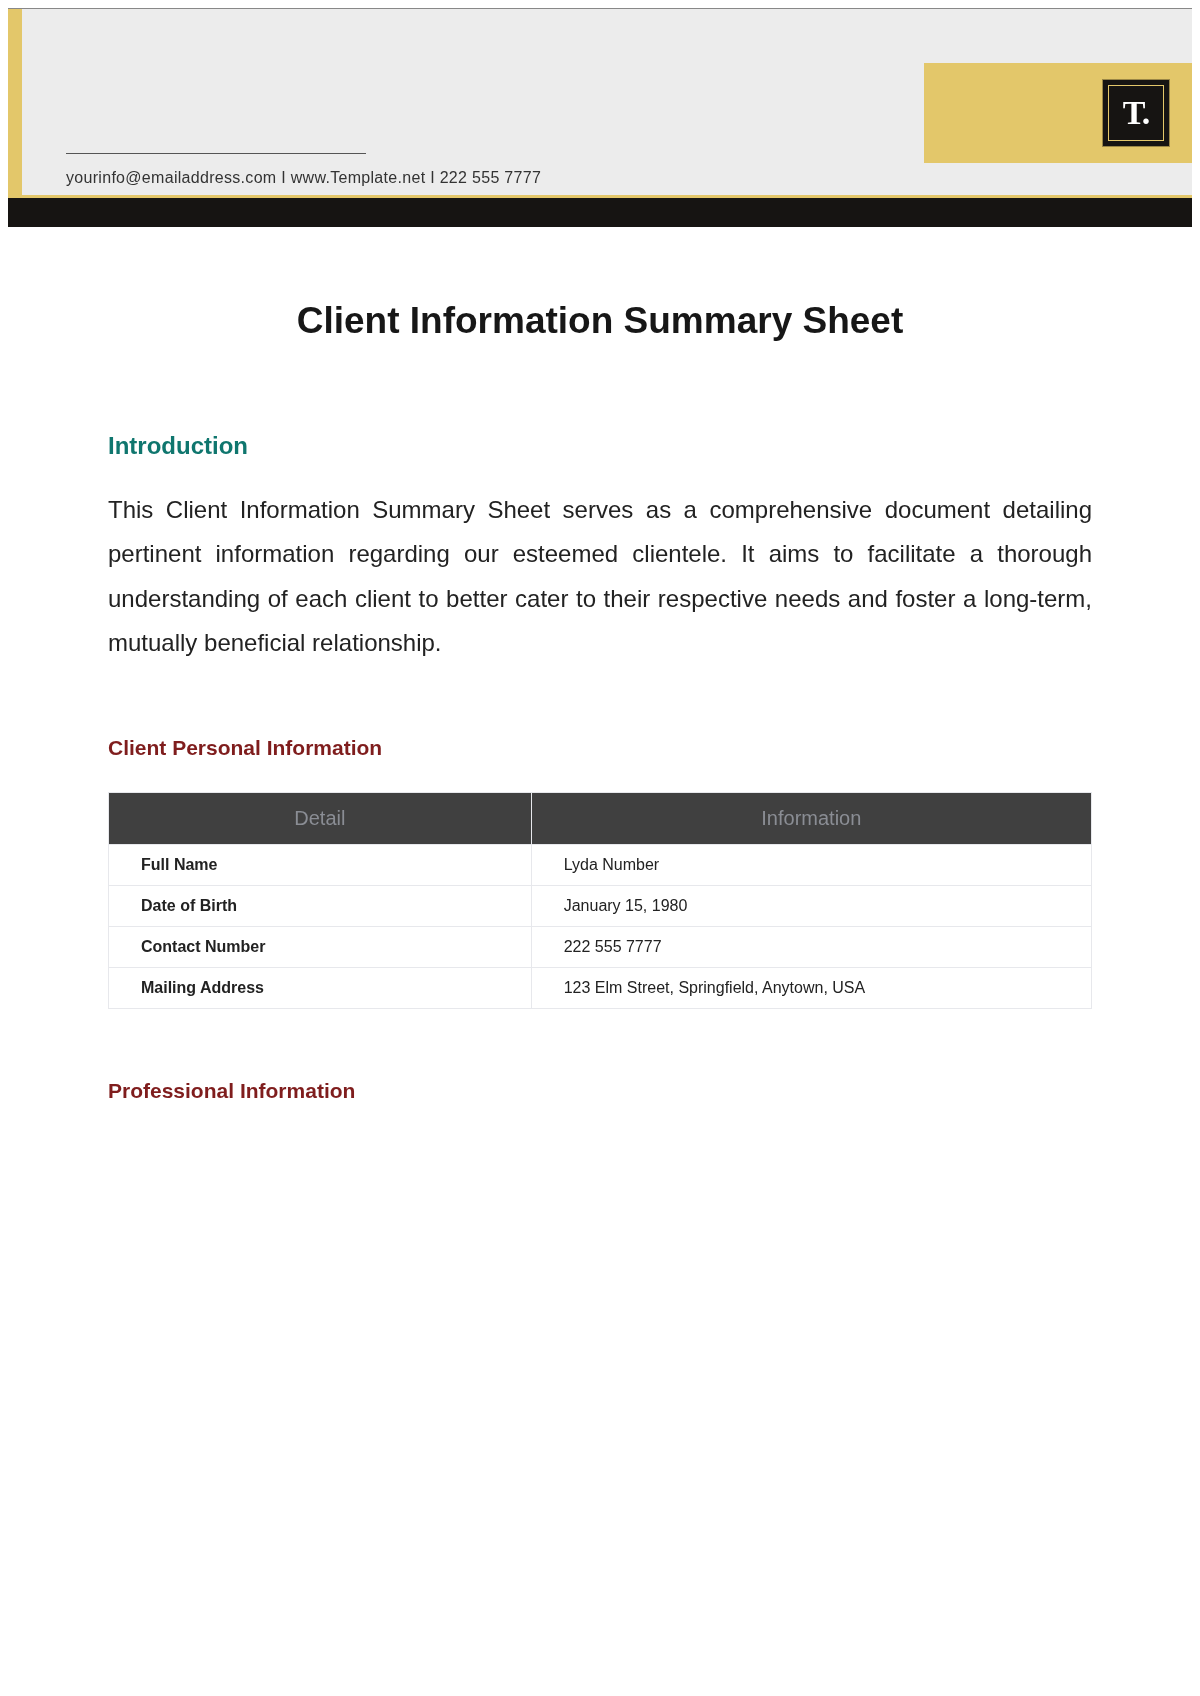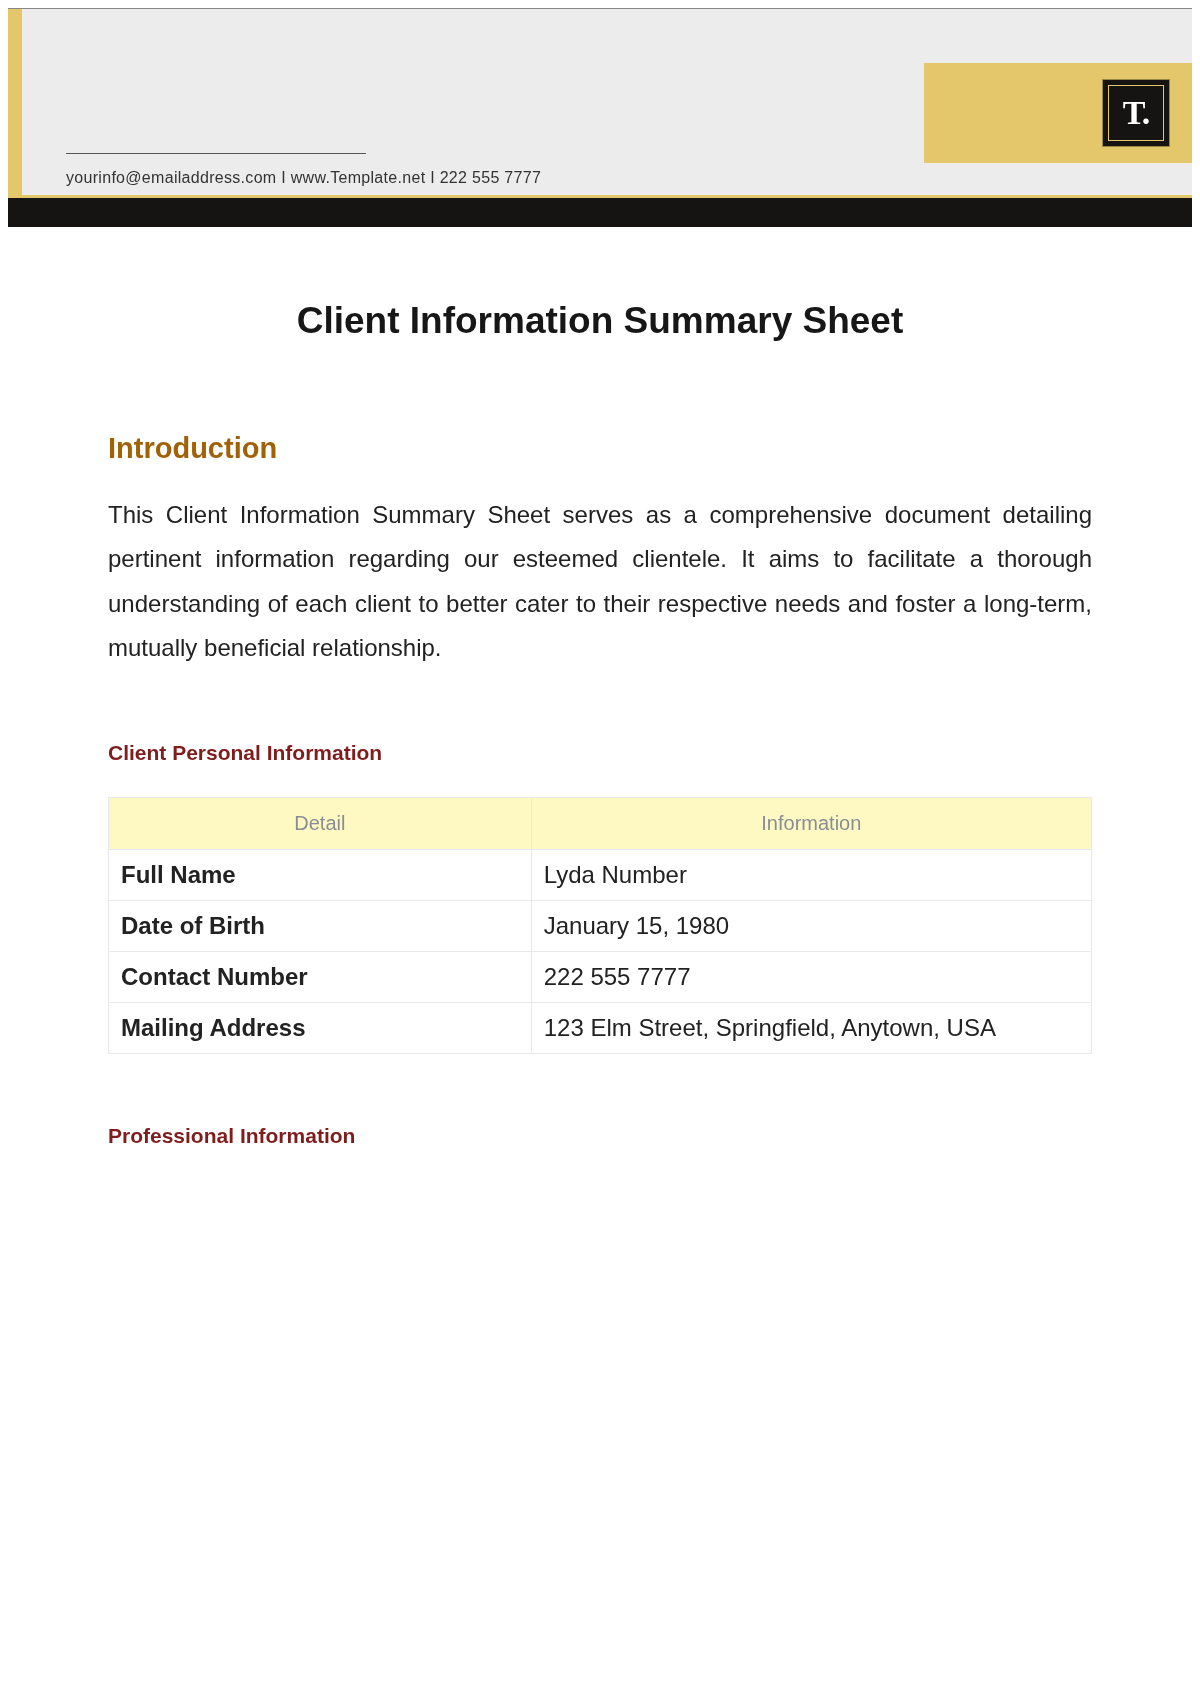--- a/index.html
+++ b/index.html
@@ -109,23 +109,23 @@
       right: 108px;
     }
     .page-title {
       text-align: center;
       font-size: 37px;
       font-weight: bold;
       color: #171717;
       margin-bottom: 90px;
     }
     .section-heading {
-      font-size: 29px;
-      font-weight: bold;
-      color: #a16207;
+      font-size: 24px;
+      font-weight: bold;
+      color: #0f766e;
       margin-bottom: 28px;
     }
     .intro-text {
       font-size: 24px;
       color: #222;
       line-height: 1.85;
       text-align: justify;
       margin-bottom: 70px;
     }
     .subsection-heading {
@@ -133,32 +133,32 @@
       font-weight: bold;
       color: #7f1d1d;
       margin-bottom: 32px;
     }
     .info-table {
       width: 100%;
       border-collapse: collapse;
       margin-bottom: 70px;
     }
     .info-table th {
-      background: #fef9c3;
+      background: #404040;
       color: #8a8d94;
       font-weight: normal;
       font-size: 20px;
       padding: 14px 18px;
       text-align: center;
       border: 1px solid #e7e8ec;
     }
     .info-table td {
-      font-size: 24px;
+      font-size: 16px;
       color: #222;
-      padding: 11px 12px;
+      padding: 11px 32px;
       border: 1px solid #e7e8ec;
     }
     .info-table td.label {
       font-weight: bold;
       width: 43%;
     }
   </style>
 </head>
 <body>
 

